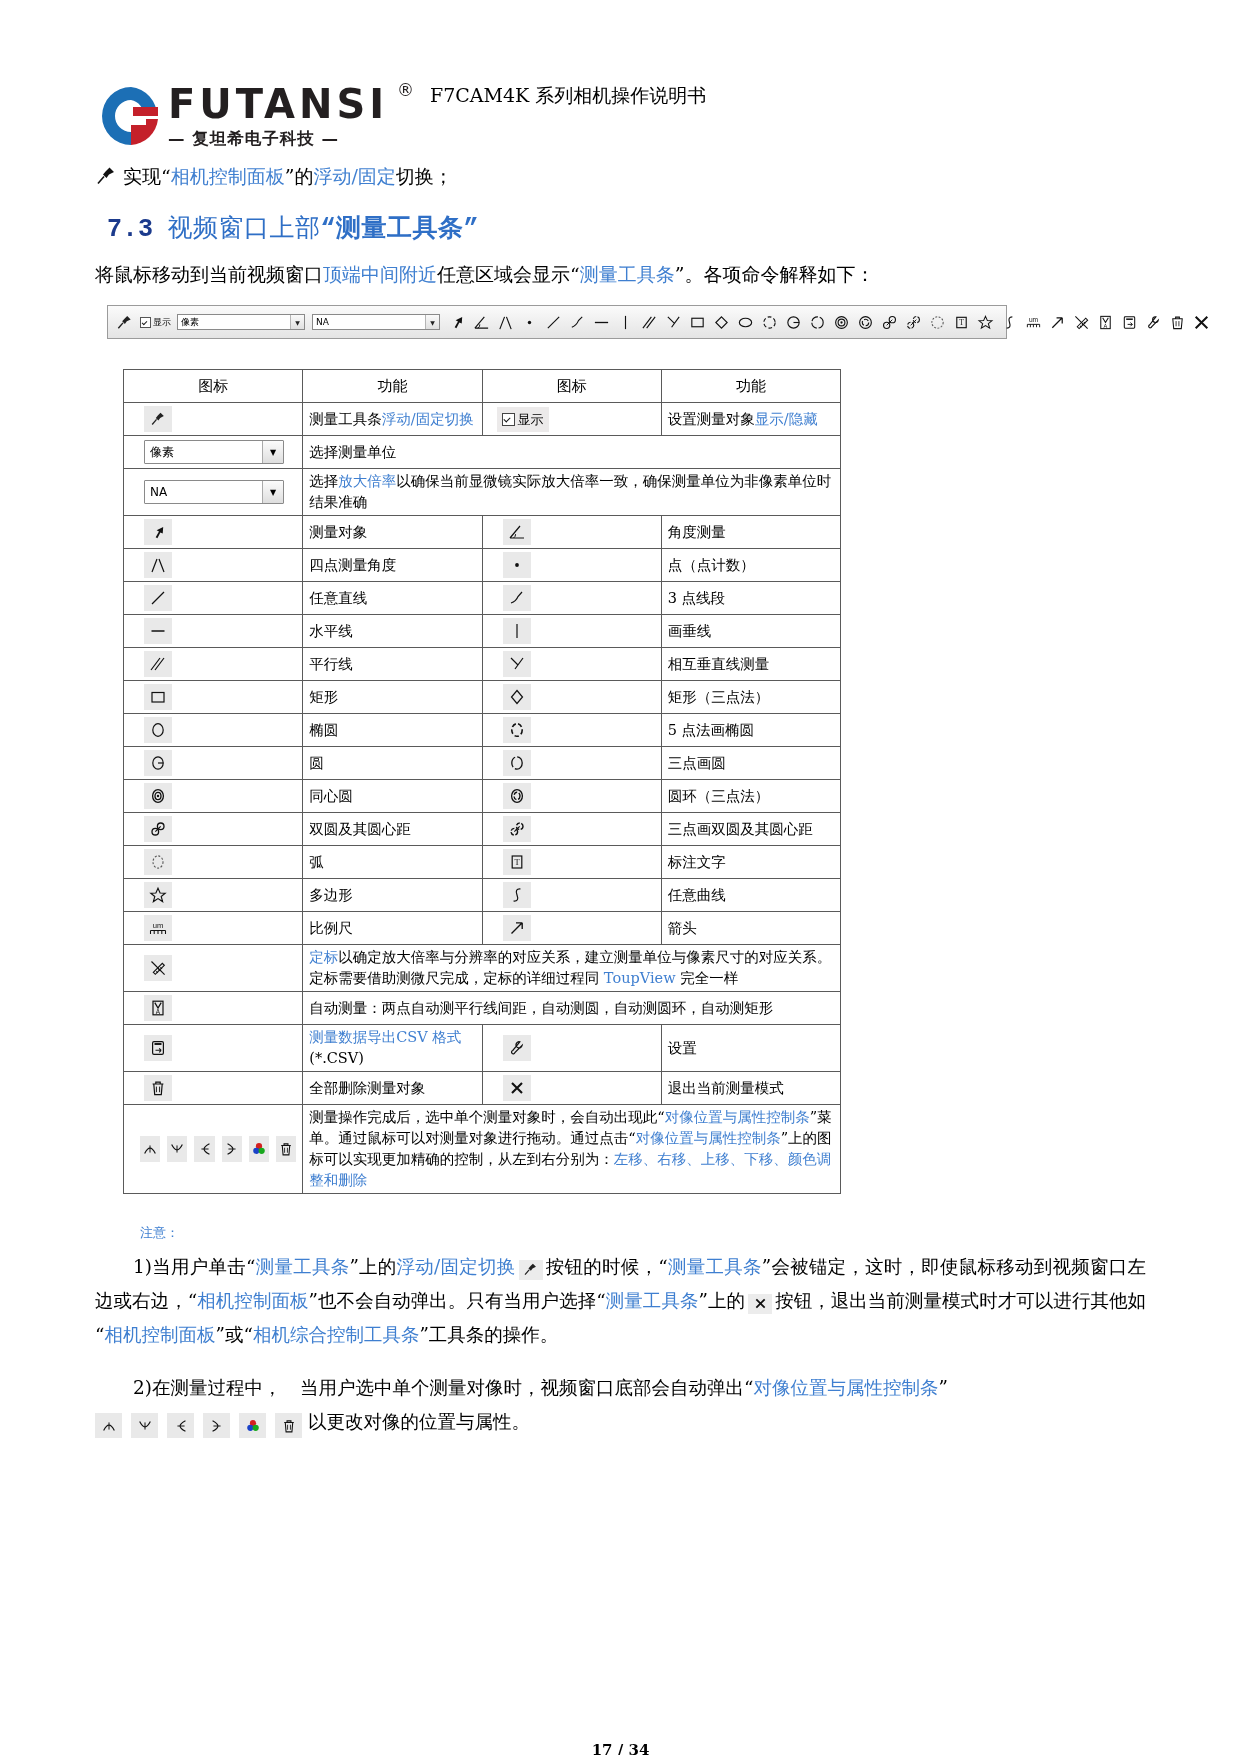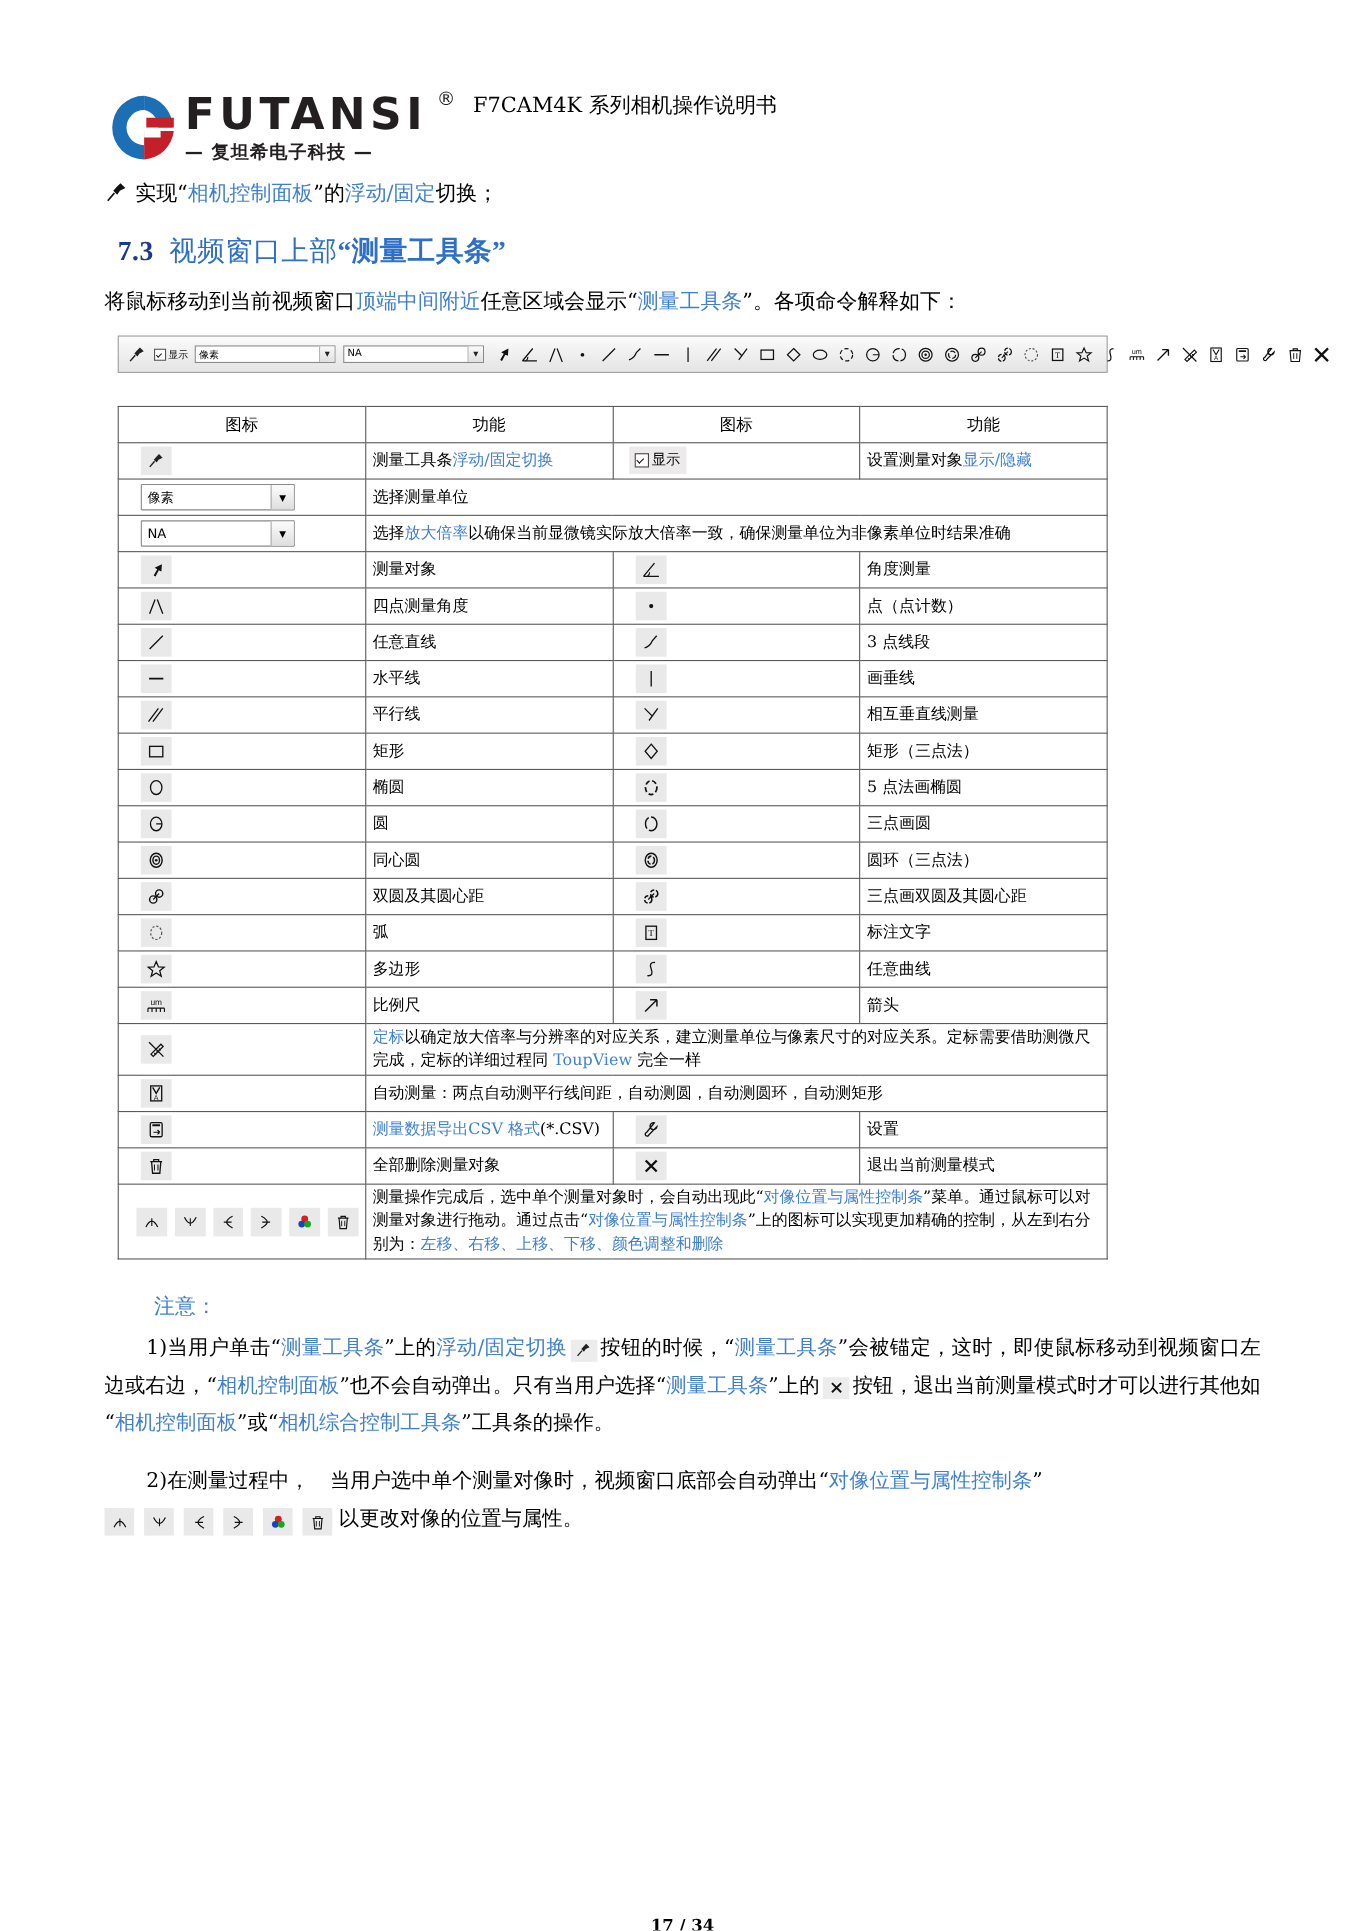--- a/index.html
+++ b/index.html
@@ -62,21 +62,21 @@
     font-size:19px;line-height:33px;color:#000;
     margin:0;
   }
   .blue{color:#3f7fd0;}
   .bullet-line{
     display:flex;align-items:baseline;gap:6px;
     margin-top:6px;
   }
   .pin-icon{width:22px;height:22px;flex:0 0 auto;position:relative;top:4px;}
   h2.sec{
-    font-family:Liberation Serif, serif;
+    font-family:Liberation Mono, monospace;
     margin:18px 0 12px 12px;
     font-size:25px;font-weight:bold;color:#2b4f9e;
     letter-spacing:0.5px;
   }
   h2.sec .num{color:#1b3a8c;margin-right:14px;}
   h2.sec .t1{color:#2f6fc6;font-weight:normal;}
   h2.sec .t2{color:#2f6fc6;font-weight:bold;}
   .intro{margin-top:14px;}
 
   
@@ -120,22 +120,22 @@
     width:13px;height:100%;
     background:linear-gradient(#fafafa,#e0e0e0);
     border-left:1px solid #b5b5b5;
     display:flex;align-items:center;justify-content:center;
     font-size:6px;color:#222;
   }
 
   
   table.main{
     border-collapse:collapse;
-    margin:30px 0 0 12px;
-    width:900px;
+    margin:30px 0 0 28px;
+    width:718px;
     table-layout:fixed;
   }
   table.main td, table.main th{
     border:1px solid #5a5a5a;
     padding:2px 6px;
     vertical-align:middle;
     font-family:"DejaVu Serif","Liberation Serif",serif;
     font-size:14.5px;
     line-height:21px;
     color:#000;
@@ -187,21 +187,21 @@
     transform:rotate(-45deg);
   }
   .lastrow-icons{
     display:flex;align-items:center;gap:7px;margin-left:10px;
   }
   .lastrow-icons .cellicon{margin-left:0;}
 
   
   .notes{margin:30px 0 0 0;padding:0 95px;box-sizing:border-box;}
   .note-title{
-    color:#3f7fd0;font-size:19px;margin-left:45px;
+    color:#3f7fd0;font-size:13px;margin-left:45px;
     font-family:"DejaVu Serif","Liberation Serif",serif;
   }
   .note-p{
     font-family:"DejaVu Serif","Liberation Serif",serif;
     font-size:18.5px;line-height:34px;margin-top:8px;color:#000;
     text-align:justify;
   }
   .note-p .ind{display:inline-block;width:38px;}
   .inline-ic{
     display:inline-flex;align-items:center;justify-content:center;

